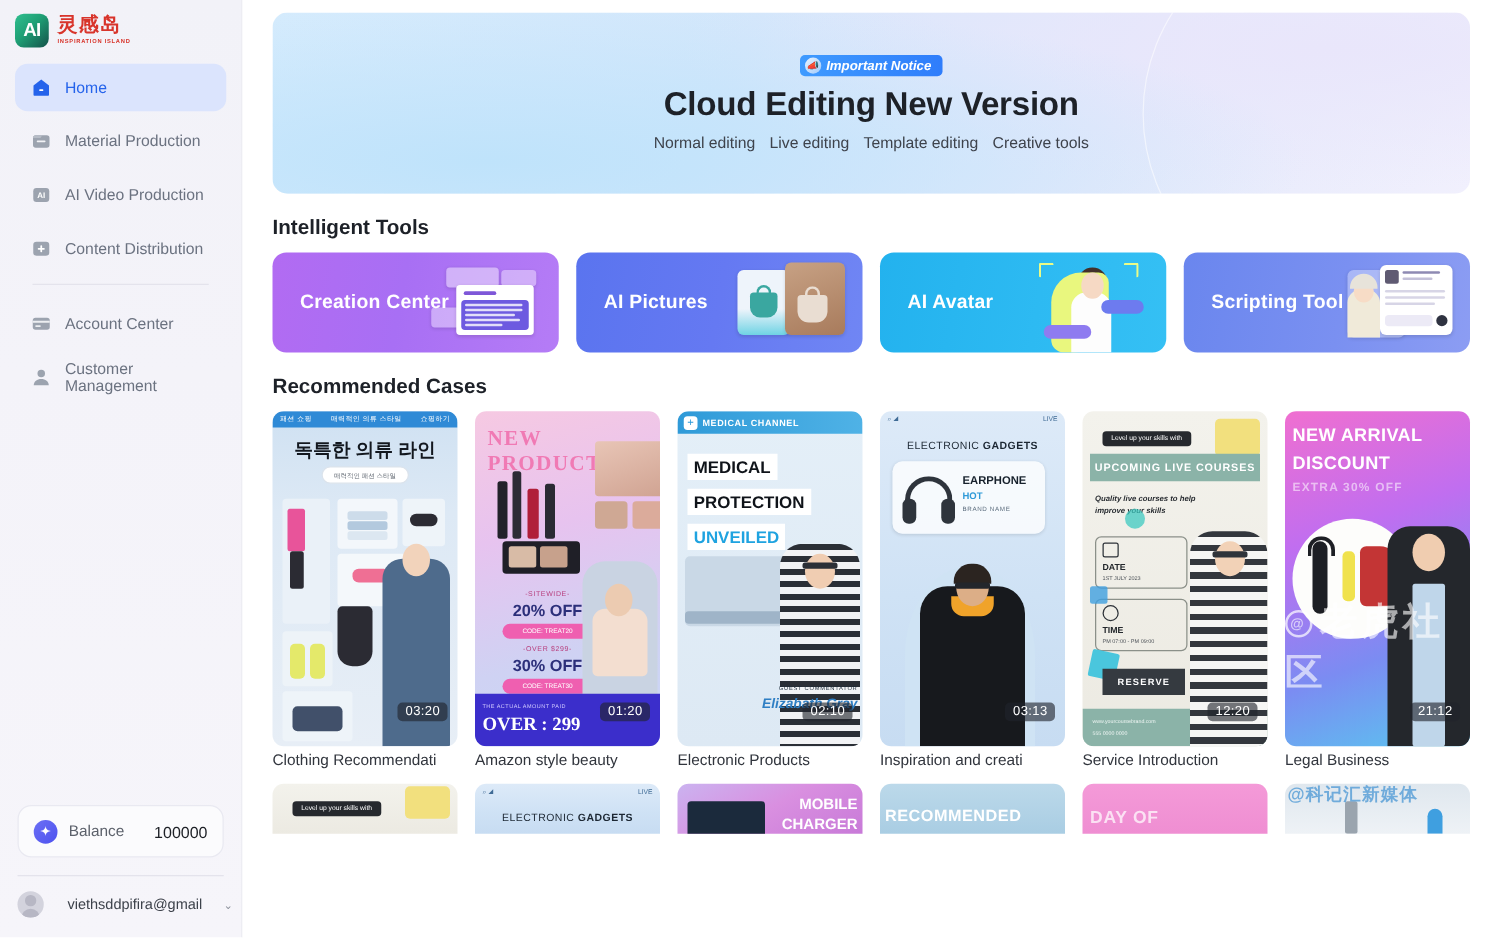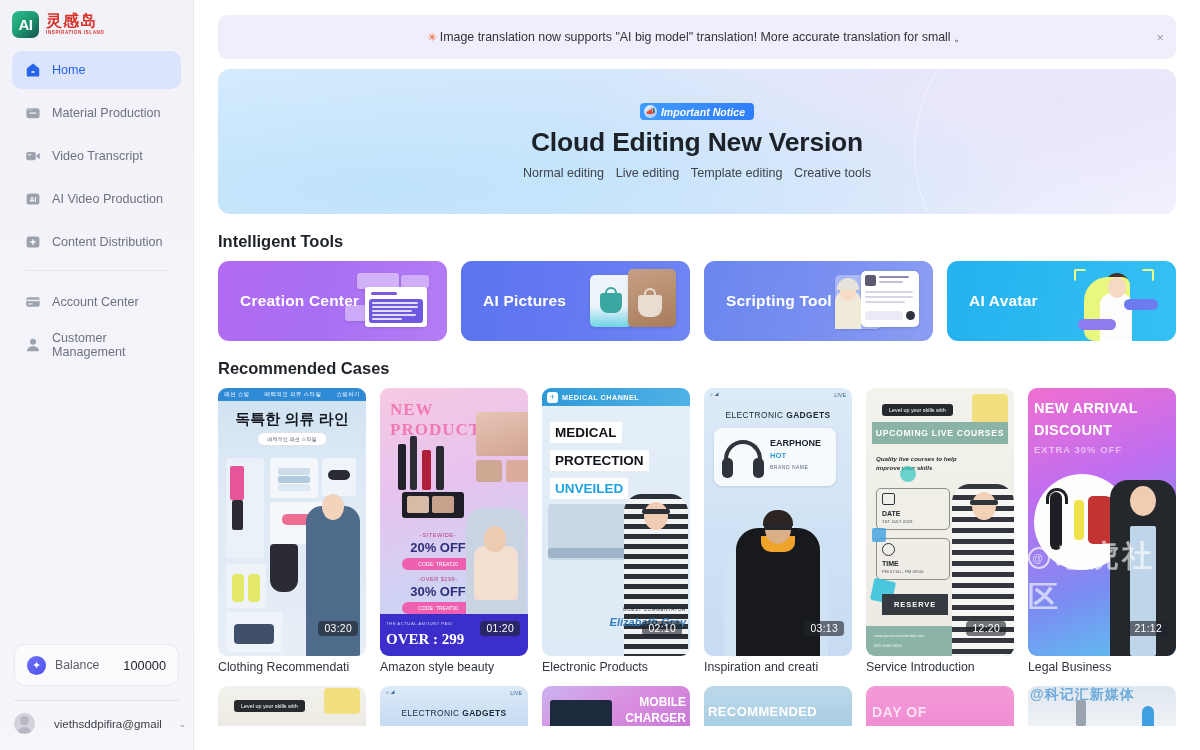--- a/index.html
+++ b/index.html
@@ -241,30 +241,20 @@
         <span class="ico">
           <svg viewBox="0 0 16 16" width="16" height="16">
               <rect x="1.4" y="3.2" width="13.2" height="10" rx="2.2" fill="#9ca3af"></rect>
               <path d="M1.4 5.4h6l1.4-2.2H3.6a2.2 2.2 0 0 0-2.2 2.2Z" fill="#b6bcc6"></path>
               <rect x="4.4" y="7.4" width="7" height="1.3" rx=".6" fill="#f1f2f5"></rect>
             </svg>
         </span>
         <span>Material Production</span>
       </div>
 
-      <div class="nav-item">
-        <span class="ico">
-          <svg viewBox="0 0 16 16" width="16" height="16">
-              <rect x="1.2" y="4" width="9.6" height="8.2" rx="2" fill="#9ca3af"></rect>
-              <path d="M11.6 7.2 14.8 5v6.2l-3.2-2.2Z" fill="#9ca3af"></path>
-              <rect x="3.2" y="6.1" width="3" height="1.2" rx=".5" fill="#f1f2f5"></rect>
-            </svg>
-        </span>
-        <span>Video Transcript</span>
-      </div>
 
       <div class="nav-item">
         <span class="ico">
           <svg viewBox="0 0 16 16" width="16" height="16">
               <rect x="1.6" y="2.4" width="12.8" height="11.2" rx="2.6" fill="#9ca3af"></rect>
               <text x="8" y="10.6" font-size="6.4" font-family="Liberation Sans, sans-serif" font-weight="700" fill="#fff" text-anchor="middle">AI</text>
             </svg>
         </span>
         <span>AI Video Production</span>
       </div>
@@ -316,26 +306,20 @@
 
     <div class="account">
       <span class="avatar"></span>
       <span class="acct-mail">viethsddpifira@gmail</span>
       <span class="acct-caret">⌄</span>
     </div>
   </aside>
 
   <main class="main">
 
-    <div class="notice-bar">
-      <div class="notice-text">
-        <span class="notice-emoji">✳</span><span>Image translation now supports "AI big model" translation! More accurate translation for small 。</span>
-      </div>
-      <span class="notice-close">×</span>
-    </div>
 
     <section class="hero">
       <span class="notice-badge">
         <span class="badge-ico">📣</span>
         <span>Important Notice</span>
       </span>
       <h1 class="hero-title">Cloud Editing New Version</h1>
       <div class="hero-sub">
         <span>Normal editing</span>
         <span>Live editing</span>
@@ -367,53 +351,53 @@
 
       <div class="tool t-pictures">
         <span class="tool-label">AI Pictures</span>
         <span class="tool-art">
           <span class="card-w" style="left:16px;top:14px;width:42px;height:52px;background:linear-gradient(180deg,#eef4fb 60%,#6fd3e4 100%);border-radius:5px"></span>
           <span class="chip" style="left:26px;top:32px;width:22px;height:20px;background:#3aa7a0;border-radius:3px 3px 8px 8px"></span>
           <span class="chip" style="left:31px;top:26px;width:12px;height:8px;border:2px solid #3aa7a0;border-bottom:none;border-radius:6px 6px 0 0"></span>
           <span class="card-w" style="left:54px;top:8px;width:48px;height:58px;background:linear-gradient(160deg,#c7a184,#a87b5c);border-radius:5px"></span>
           <span class="chip" style="left:64px;top:34px;width:24px;height:22px;background:#e9ddd2;border-radius:3px 3px 9px 9px"></span>
           <span class="chip" style="left:70px;top:27px;width:12px;height:9px;border:2px solid #e9ddd2;border-bottom:none;border-radius:6px 6px 0 0"></span>
+        </span>
+      </div>
+
+      <div class="tool t-avatar">
+        <span class="tool-label">AI Avatar</span>
+        <span class="tool-art">
+          <span class="chip" style="left:24px;top:16px;width:46px;height:64px;background:#e9f77e;border-radius:24px 8px 28px 10px"></span>
+          <span class="chip" style="left:14px;top:8px;width:12px;height:12px;border-left:2px solid #eafb86;border-top:2px solid #eafb86;"></span>
+          <span class="chip" style="left:82px;top:8px;width:12px;height:12px;border-right:2px solid #eafb86;border-top:2px solid #eafb86;"></span>
+          <span class="chip" style="left:40px;top:32px;width:32px;height:48px;background:#fdfdfd;border-radius:12px 12px 0 0"></span>
+          <span class="head" style="left:48px;top:16px;width:18px;height:21px;background:#f6d9c4"></span>
+          <span class="chip" style="left:45px;top:12px;width:24px;height:30px;background:#43302a;border-radius:12px 12px 6px 6px;z-index:-1"></span>
+          <span class="chip" style="left:64px;top:38px;width:34px;height:11px;background:#6d7bef;border-radius:6px"></span>
+          <span class="chip" style="left:18px;top:58px;width:38px;height:11px;background:#8e7bf0;border-radius:6px"></span>
         </span>
       </div>
 
       <div class="tool t-script">
         <span class="tool-label">Scripting Tool</span>
         <span class="tool-art">
           <span class="card-w" style="left:18px;top:14px;width:46px;height:54px;background:rgba(255,255,255,.35);border-radius:5px"></span>
           <span class="card-w" style="left:44px;top:10px;width:58px;height:56px;background:#fff;border-radius:5px"></span>
           <span class="chip" style="left:48px;top:14px;width:11px;height:11px;background:#5f5a72;border-radius:2px"></span>
           <span class="chip" style="left:62px;top:15px;width:30px;height:2.2px;background:#8e8ab3"></span>
           <span class="chip" style="left:62px;top:20px;width:24px;height:2.2px;background:#c3c0d8"></span>
           <span class="chip" style="left:48px;top:30px;width:48px;height:1.8px;background:#d7d5e6"></span>
           <span class="chip" style="left:48px;top:35px;width:48px;height:1.8px;background:#d7d5e6"></span>
           <span class="chip" style="left:48px;top:40px;width:40px;height:1.8px;background:#d7d5e6"></span>
           <span class="chip" style="left:48px;top:50px;width:38px;height:9px;background:#eceaf6;border-radius:3px"></span>
           <span class="chip" style="left:89px;top:50px;width:9px;height:9px;background:#2e3240;border-radius:50%"></span>
           <span class="chip" style="left:18px;top:30px;width:26px;height:38px;background:#f0ead9;border-radius:10px 10px 0 0"></span>
           <span class="head" style="left:23px;top:22px;width:16px;height:18px;background:#f7dcc6"></span>
           <span class="chip" style="left:20px;top:17px;width:22px;height:12px;background:#e7e3da;border-radius:11px 11px 0 0"></span>
-        </span>
-      </div>
-
-      <div class="tool t-avatar">
-        <span class="tool-label">AI Avatar</span>
-        <span class="tool-art">
-          <span class="chip" style="left:24px;top:16px;width:46px;height:64px;background:#e9f77e;border-radius:24px 8px 28px 10px"></span>
-          <span class="chip" style="left:14px;top:8px;width:12px;height:12px;border-left:2px solid #eafb86;border-top:2px solid #eafb86;"></span>
-          <span class="chip" style="left:82px;top:8px;width:12px;height:12px;border-right:2px solid #eafb86;border-top:2px solid #eafb86;"></span>
-          <span class="chip" style="left:40px;top:32px;width:32px;height:48px;background:#fdfdfd;border-radius:12px 12px 0 0"></span>
-          <span class="head" style="left:48px;top:16px;width:18px;height:21px;background:#f6d9c4"></span>
-          <span class="chip" style="left:45px;top:12px;width:24px;height:30px;background:#43302a;border-radius:12px 12px 6px 6px;z-index:-1"></span>
-          <span class="chip" style="left:64px;top:38px;width:34px;height:11px;background:#6d7bef;border-radius:6px"></span>
-          <span class="chip" style="left:18px;top:58px;width:38px;height:11px;background:#8e7bf0;border-radius:6px"></span>
         </span>
       </div>
     </div>
 
     <h2 class="section-title">Recommended Cases</h2>
 
     <div class="cases-grid">
 
       <div class="case">
         <div class="thumb th-clothing">

